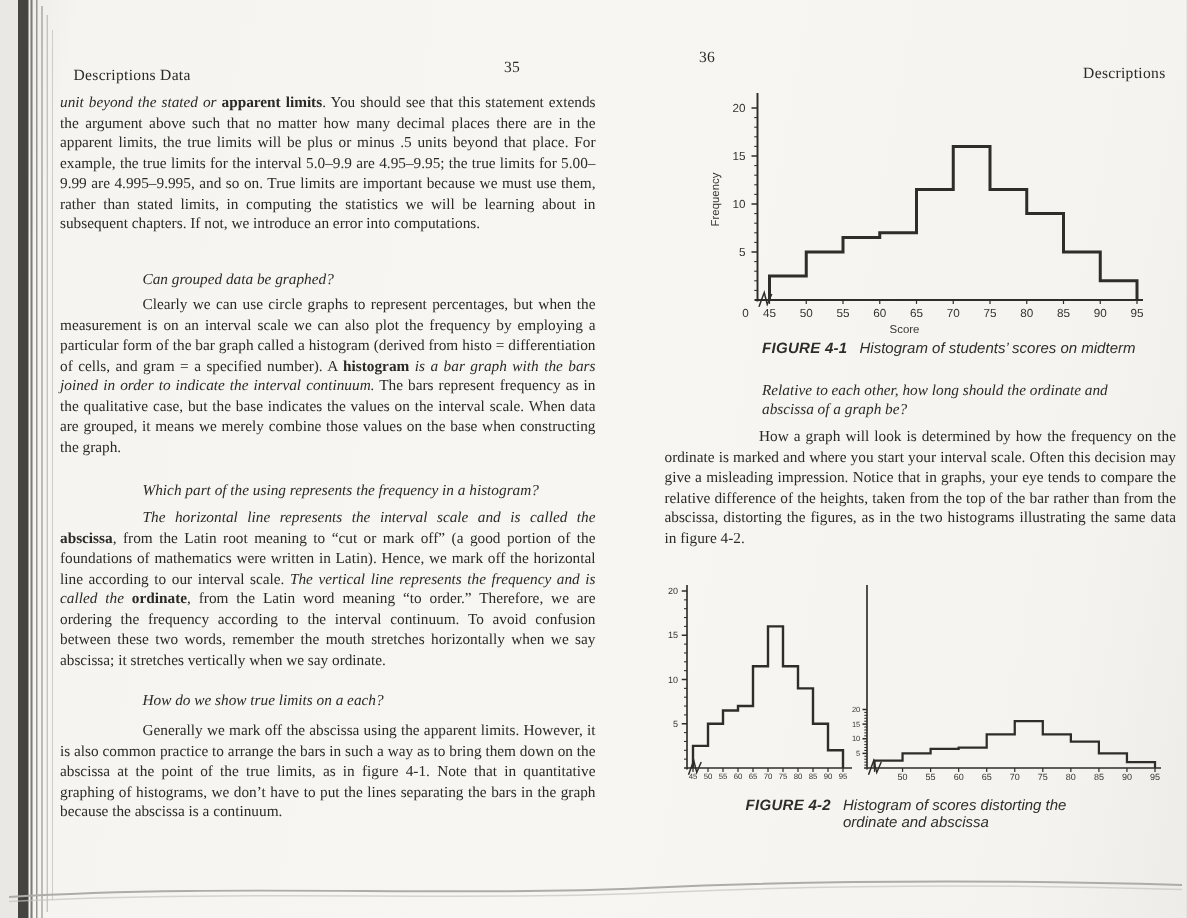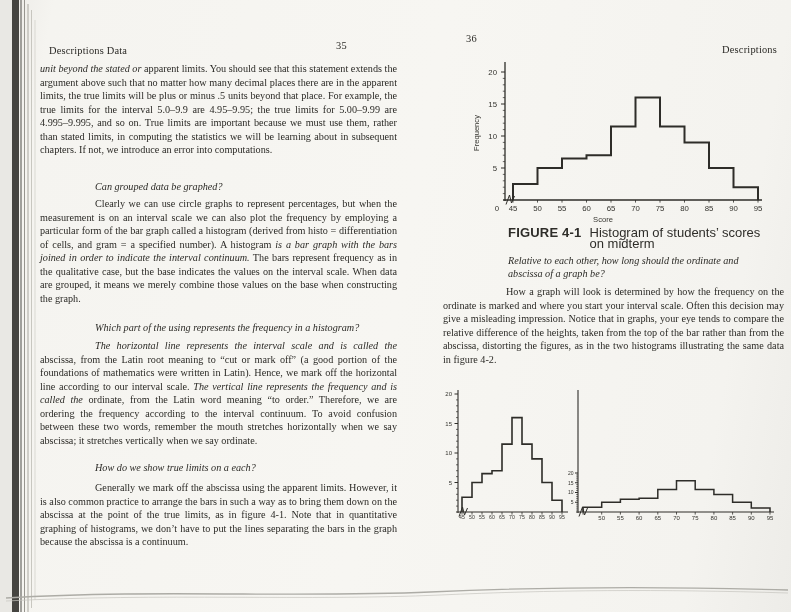--- a/index.html
+++ b/index.html
@@ -9,23 +9,23 @@
     font-family:"Liberation Serif", serif;color:#2b2a26;}
   .abs{position:absolute;}
   .runhead{font-size:10.4px;letter-spacing:.2px;}
   .body-par{font-size:10.2px;line-height:13.5px;text-align:justify;margin:0;}
   .indent{text-indent:55px;}
   .indent-r{text-indent:63px;}
   .qhead{font-size:10.2px;font-style:italic;line-height:13px;}
   .nowrap{white-space:nowrap;}
   .r-normal{font-style:normal;font-weight:400;}
   .r-italic{font-style:italic;}
-  .r-bold{font-weight:400;}
-  .caption{display:flex;gap:8px;font-family:"Liberation Sans", sans-serif;font-size:13px;
-    color:#2e2d29;line-height:10.5px;}
+  .r-bold{font-weight:700;}
+  .caption{display:flex;gap:8px;font-family:"Liberation Sans", sans-serif;font-size:10px;
+    color:#2e2d29;line-height:10.5px;font-style:italic;}
   .caption .lab{font-weight:700;white-space:nowrap;letter-spacing:.2px;}
   #overlay{position:absolute;left:0;top:0;pointer-events:none;}
   svg text{font-family:"Liberation Sans", sans-serif;fill:#35342f;}
 </style>
 </head>
 <body>
 
 <div class="scan">
 
   <svg id="overlay" width="791" height="612" viewBox="0 0 791 612">
@@ -226,14 +226,18 @@
 
   <div class="abs caption" style="left:508px;top:228px;width:270px;">
     <span class="lab">FIGURE 4-1</span>
     <span>Histogram of students’ scores on midterm</span>
   </div>
 
   <div class="abs qhead" style="left:508px;top:254px;width:246px;">Relative to each other, how long should the ordinate and abscissa of a graph be?</div>
 
   <p class="abs body-par indent-r" style="left:443px;top:285px;width:341px;"><span class="r-normal">How a graph will look is determined by how the frequency on the ordinate is marked and where you start your interval scale. Often this decision may give a misleading impression. Notice that in graphs, your eye tends to compare the relative difference of the heights, taken from the top of the bar rather than from the abscissa, distorting the figures, as in the two histograms illustrating the same data in figure 4-2.</span></p>
 
+  <div class="abs caption" style="left:497px;top:533px;width:240px;">
+    <span class="lab">FIGURE 4-2</span>
+    <span style="width:192px;">Histogram of scores distorting the ordinate and abscissa</span>
+  </div>
 
 </div>
 
 </body></html>

